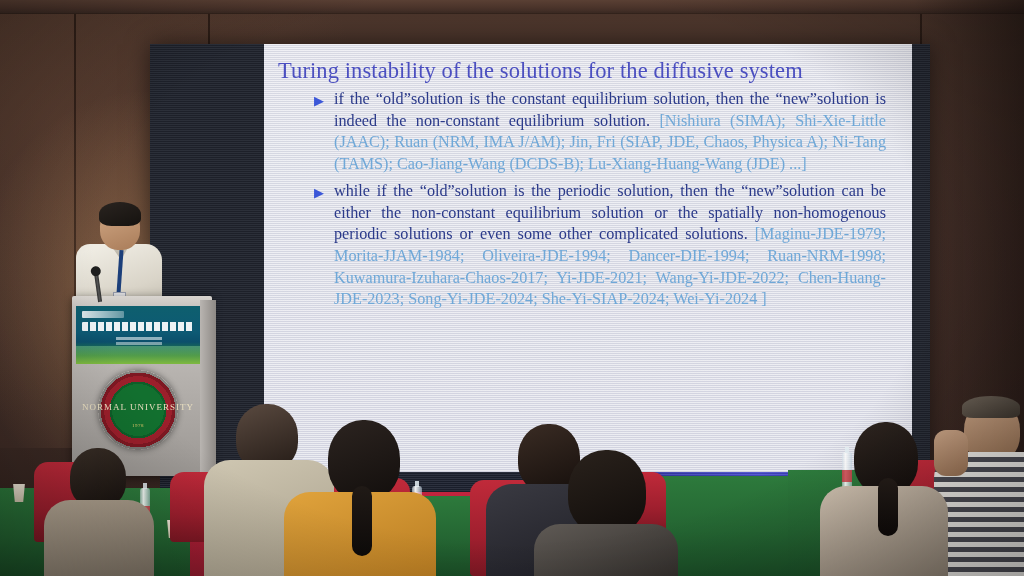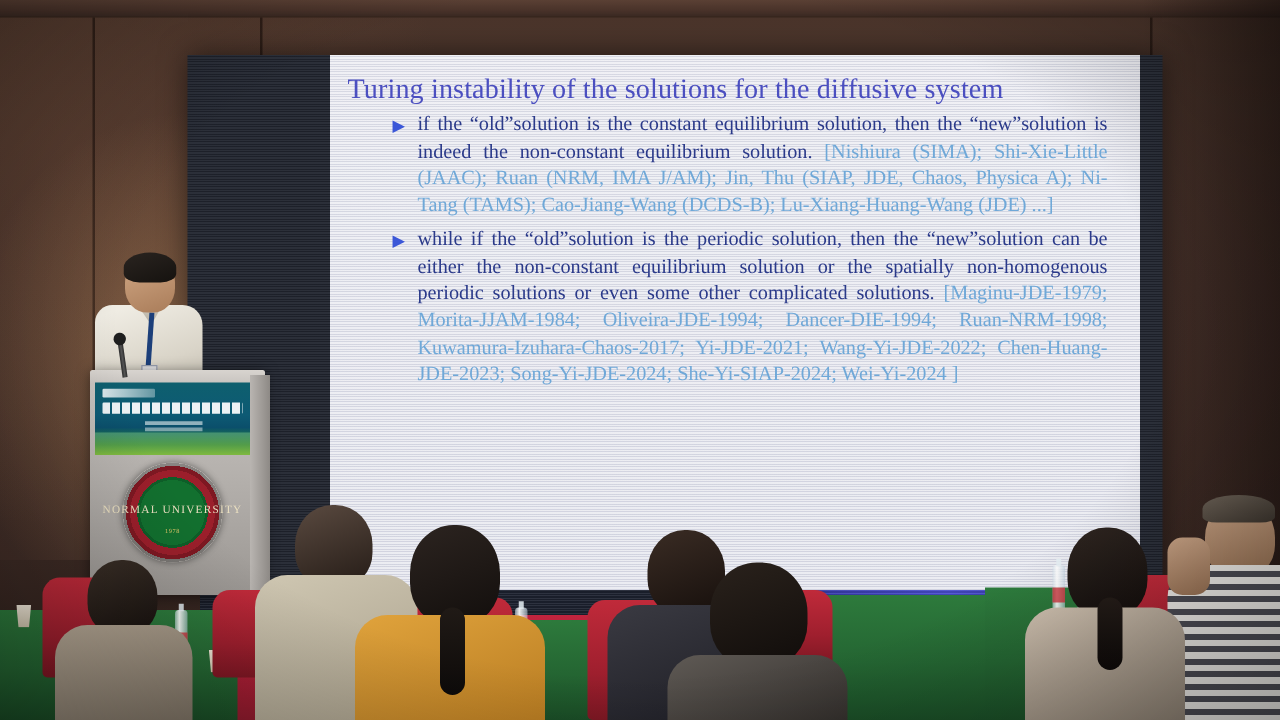--- a/index.html
+++ b/index.html
@@ -272,21 +272,21 @@
 
   <div class="led-screen"></div>
   <div class="led-bottom-strip"></div>
 
   <div class="slide">
     <div class="slide-inner">
       <div class="slide-title">Turing instability of the solutions for the diffusive system</div>
 
       <div class="bullet-row">
         <span class="bullet-mark">▶</span>
-        <span class="bullet-text"><span>if the “old”solution is the constant equilibrium solution, then the “new”solution is indeed the non-constant equilibrium solution. </span><span class="cite">[Nishiura (SIMA); Shi-Xie-Little (JAAC); Ruan (NRM, IMA J/AM); Jin, Thu (SIAP, JDE, Chaos, Physica A); Ni-Tang (TAMS); Cao-Jiang-Wang (DCDS-B); Lu-Xiang-Huang-Wang (JDE) ...]</span></span>
+        <span class="bullet-text"><span>if the “old”solution is the constant equilibrium solution, then the “new”solution is indeed the non-constant equilibrium solution. </span><span class="cite">[Nishiura (SIMA); Shi-Xie-Little (JAAC); Ruan (NRM, IMA J/AM); Jin, Fri (SIAP, JDE, Chaos, Physica A); Ni-Tang (TAMS); Cao-Jiang-Wang (DCDS-B); Lu-Xiang-Huang-Wang (JDE) ...]</span></span>
       </div>
 
       <div class="bullet-row">
         <span class="bullet-mark">▶</span>
         <span class="bullet-text"><span>while if the “old”solution is the periodic solution, then the “new”solution can be either the non-constant equilibrium solution or the spatially non-homogenous periodic solutions or even some other complicated solutions. </span><span class="cite">[Maginu-JDE-1979; Morita-JJAM-1984; Oliveira-JDE-1994; Dancer-DIE-1994; Ruan-NRM-1998; Kuwamura-Izuhara-Chaos-2017; Yi-JDE-2021; Wang-Yi-JDE-2022; Chen-Huang-JDE-2023; Song-Yi-JDE-2024; She-Yi-SIAP-2024; Wei-Yi-2024 ]</span></span>
       </div>
     </div>
   </div>
 
   <div class="stage-dark-left"></div>

